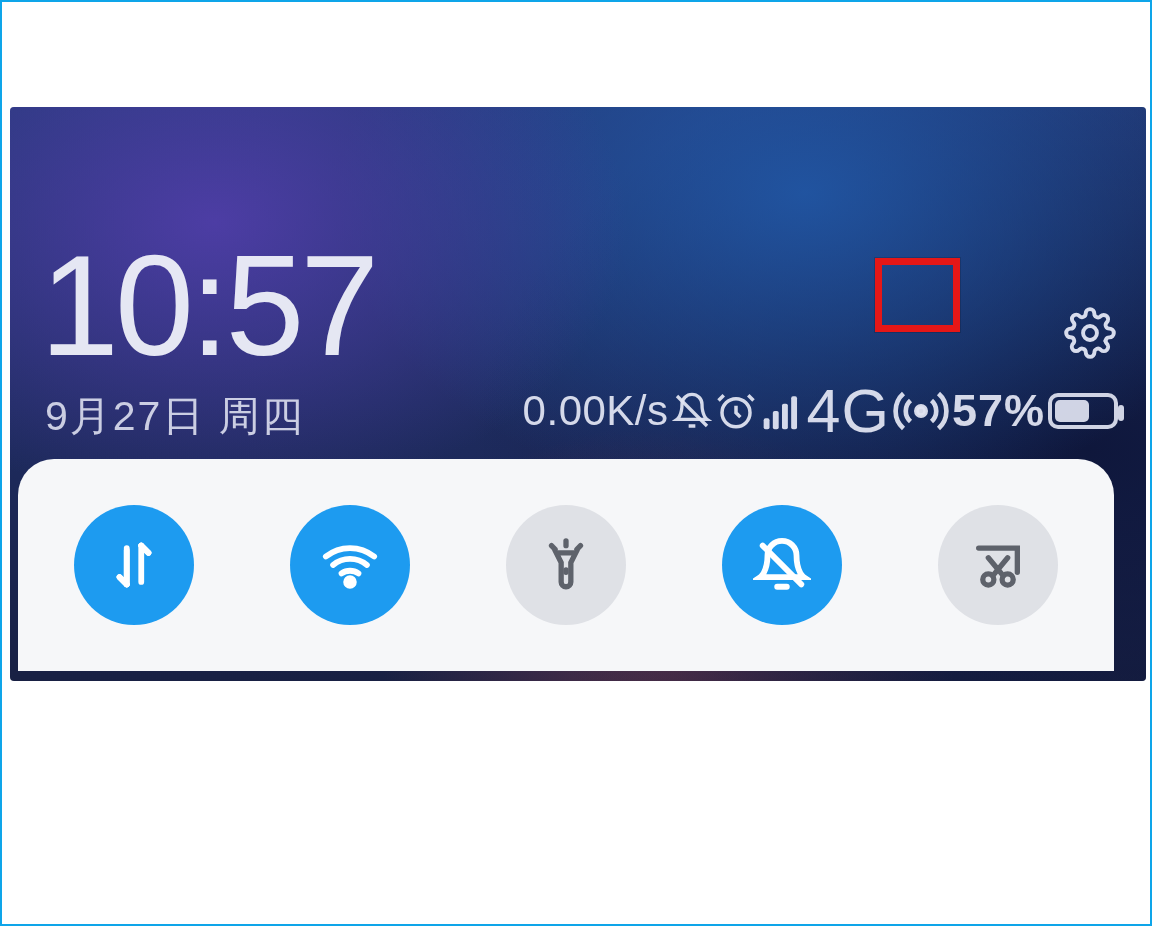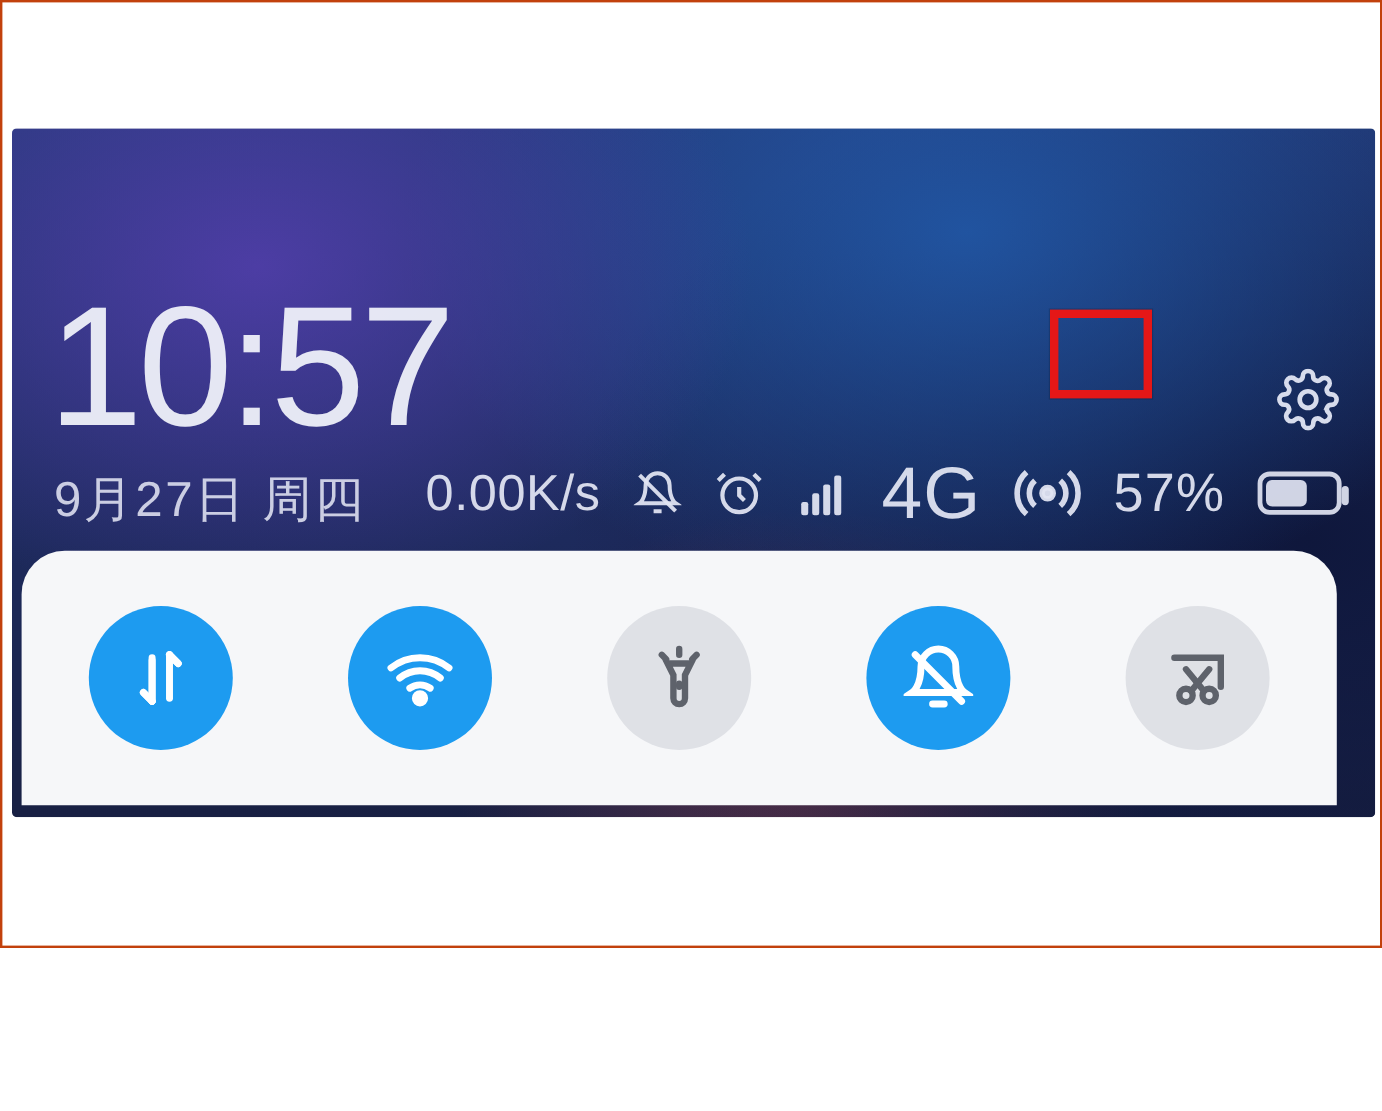--- a/index.html
+++ b/index.html
@@ -1,21 +1,21 @@
 <!DOCTYPE html>
 <html><head>
 <meta charset="utf-8">
 <style>
   * { margin: 0; padding: 0; box-sizing: border-box; }
   html, body { width: 1152px; height: 926px; background: #ffffff; font-family: -apple-system, "Helvetica Neue", Arial, "PingFang SC", "Microsoft YaHei", sans-serif; }
   .frame {
     position: absolute;
-    left: 0; top: 0; width: 1152px; height: 790px;
+    left: 0; top: 0; width: 1152px; height: 926px;
     background: #ffffff;
-    border: 2px solid #c2410c;
+    border: 2px solid #0ea5e9;
   }
   .shade {
     position: absolute;
     left: 8px; top: 105px; width: 1136px; height: 574px;
     border-radius: 4px;
     overflow: hidden;
     box-shadow: 0 0 0 1px rgba(0,0,0,0.05) inset;
     filter: blur(0.2px);
   }
   .bg {
@@ -47,26 +47,26 @@
   .gear {
     position: absolute;
     right: 30px; top: 200px;
     color: rgba(232,235,248,0.92);
   }
   .statusbar {
     position: absolute;
     right: 28px; top: 269px;
     display: flex;
     align-items: center;
-    gap: 27px;
+    gap: 3px;
     color: rgba(225,228,242,0.94);
   }
   .st-speed { font-size: 42px; font-weight: 400; letter-spacing: 0.5px;}
   .st-4g   { font-size: 61px; font-weight: 500; letter-spacing: 1px;}
-  .st-batt-txt { font-size: 45px; font-weight: 400; letter-spacing: 1px;}
+  .st-batt-txt { font-size: 45px; font-weight: 700; letter-spacing: 1px;}
   .st-icon { display:flex; align-items:center; justify-content:center; }
   .highlight-box {
     position: absolute;
     width: 85px; height: 74px;
     border: 7px solid #e51717;
     left: 873px; top: 256px;
     box-shadow: 0 0 0 1px rgba(0,0,0,0.15);
   }
   .panel {
     position: absolute;

